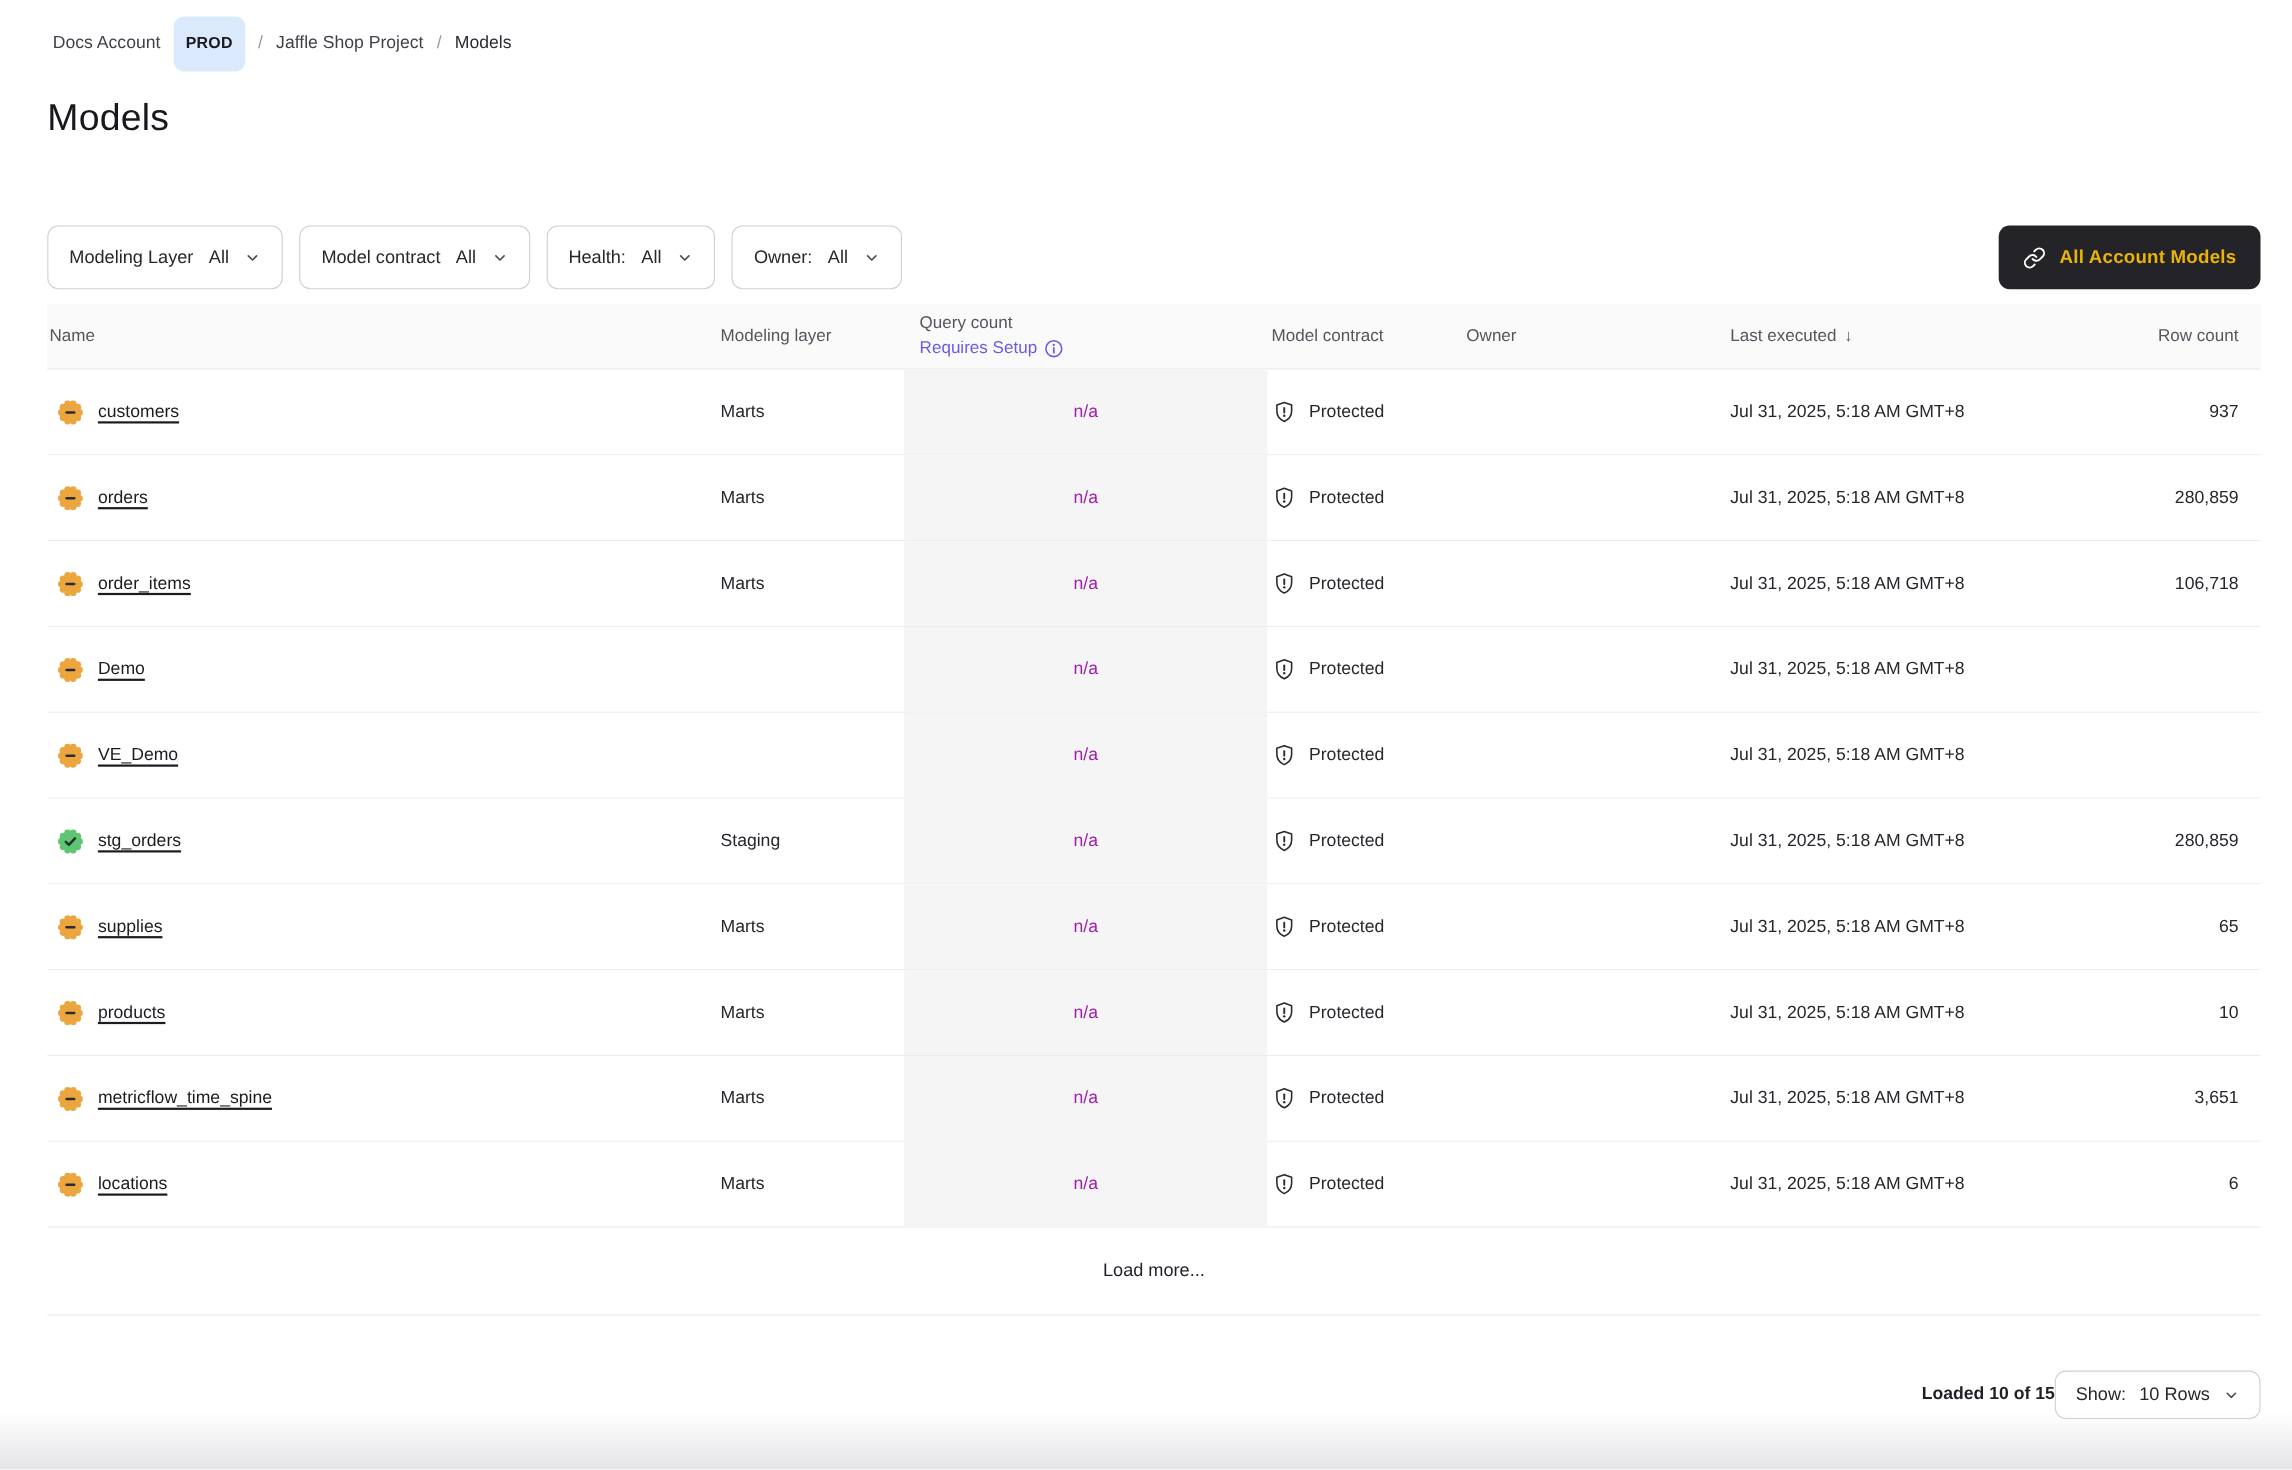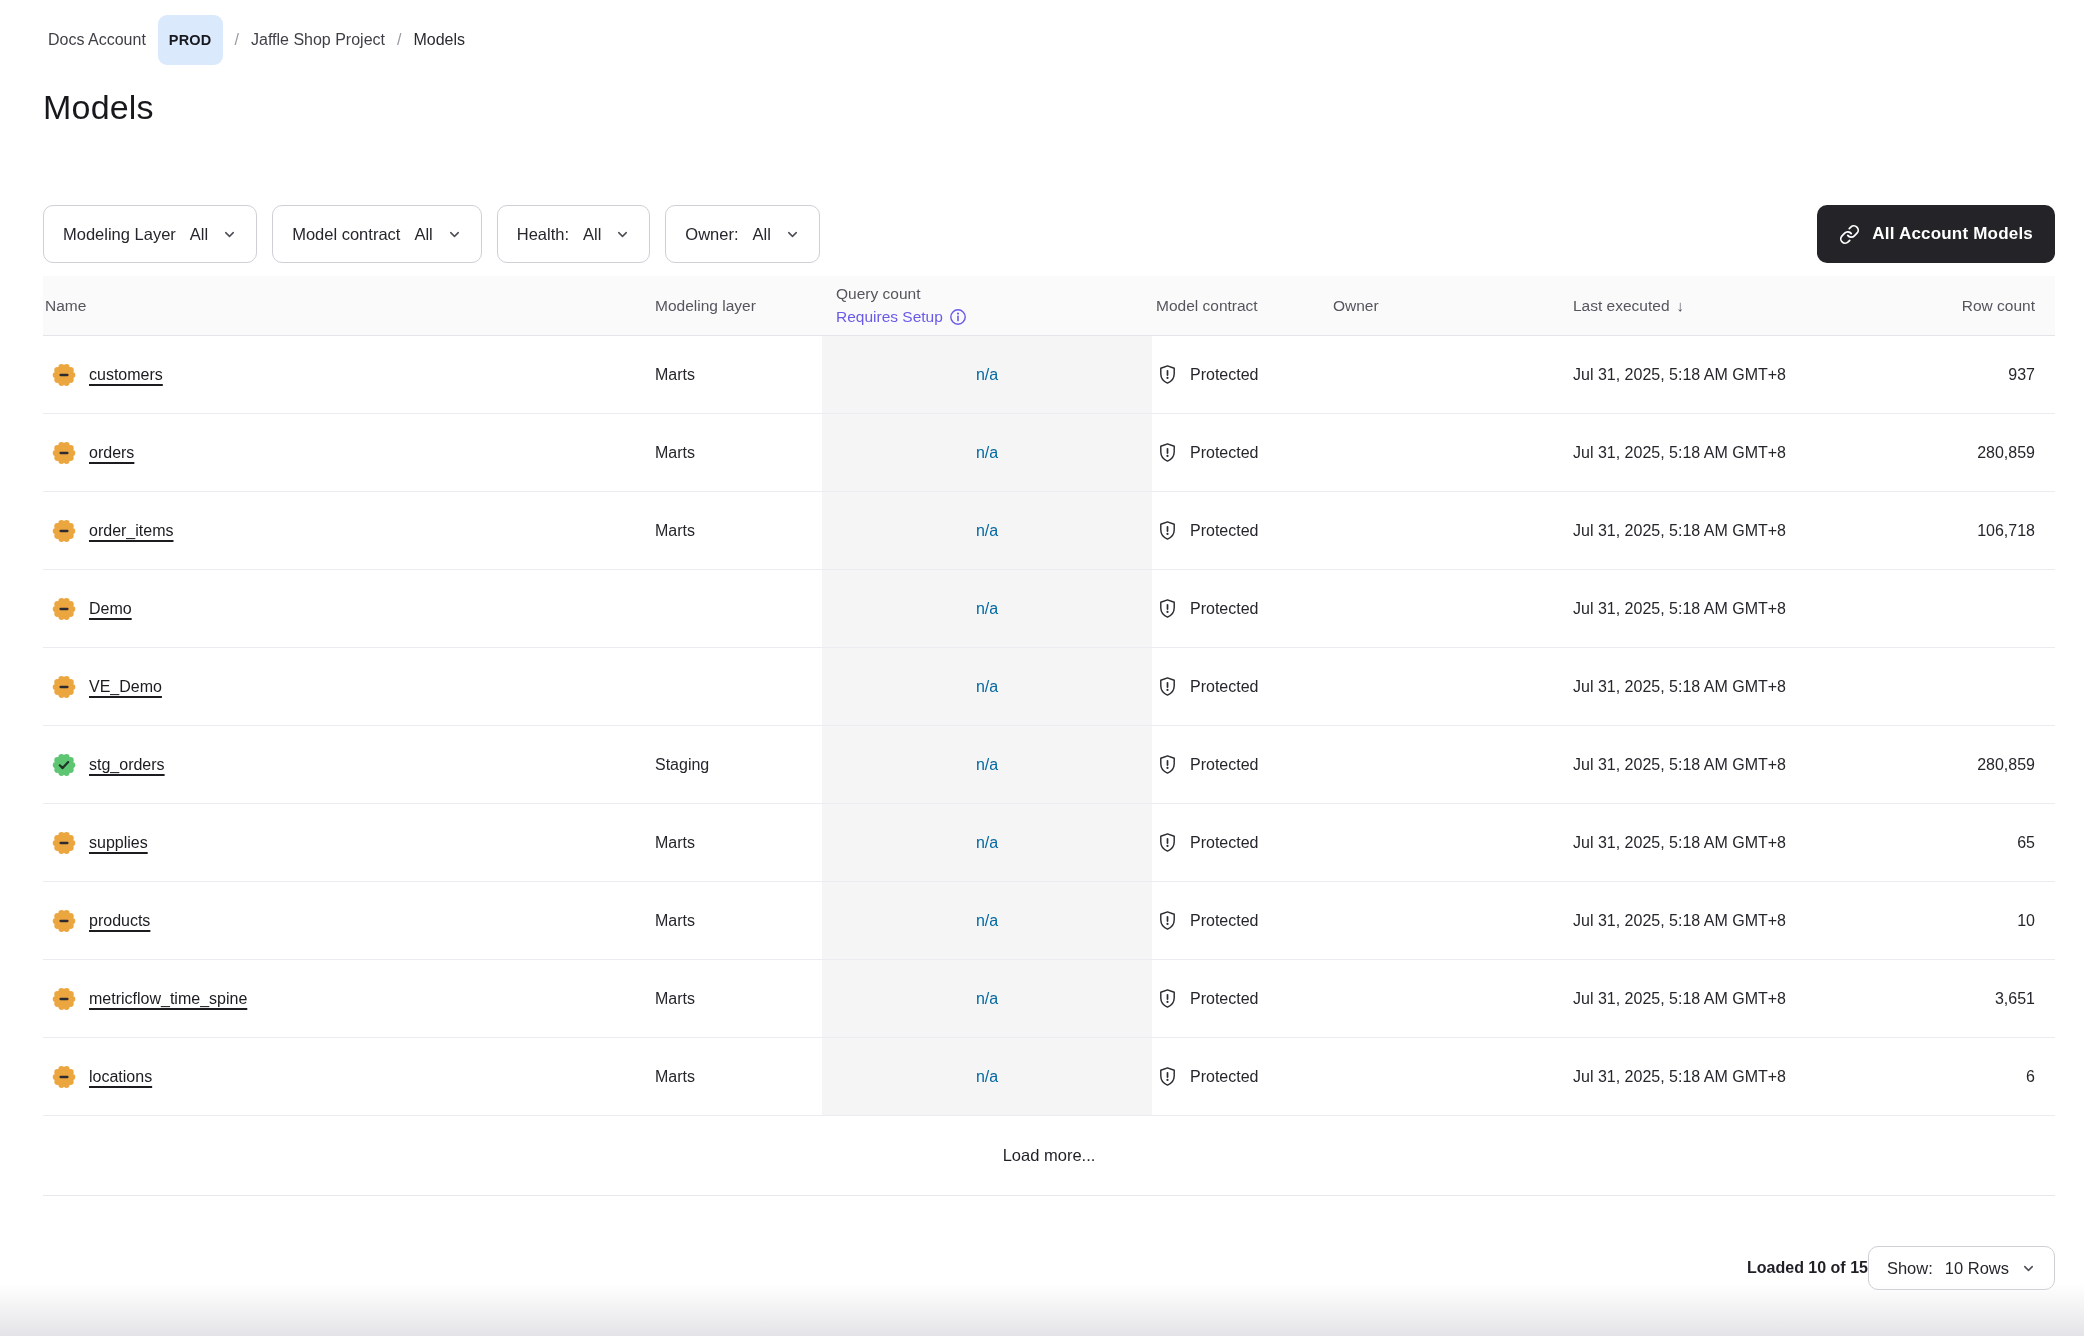--- a/index.html
+++ b/index.html
@@ -32,21 +32,21 @@
     height: 58px; padding: 0 19px; background: #fff;
     border: 1px solid #cfcfd6; border-radius: 10px;
     font-family: "Liberation Sans", sans-serif;
     font-size: 16.5px; font-weight: 500; color: #26262d; cursor: pointer;
   }
   .filter-btn .filter-value { margin-left: 2px; }
   .chev { display: inline-flex; color: #4d4d55; margin-left: 2px; }
   .spacer { flex: 1; }
   .dark-btn {
     display: inline-flex; align-items: center; gap: 12px;
-    height: 58px; padding: 0 22px; background: #242428; color: #ffffff;
+    height: 58px; padding: 0 22px; background: #242428; color: #eab308;
     border: none; border-radius: 10px; font-family: "Liberation Sans", sans-serif;
     font-size: 17px; font-weight: 700; cursor: pointer; letter-spacing: .2px;
   }
 
   
   .table { margin-top: 13px; }
   .tr, .thead { display: flex; align-items: stretch; }
   .thead {
     background: #fafafa; height: 60px;
     border-bottom: 1px solid #e4e4e9;
@@ -62,21 +62,21 @@
   .col-contract { flex: 0 0 178px; padding-left: 4px; }
   .col-owner    { flex: 0 0 235px; padding-left: 3px; }
   .col-exec     { flex: 0 0 285px; padding-left: 8px; }
   .col-count    { flex: 1 1 auto; justify-content: flex-end; padding-right: 20px; }
 
   .th.col-name { padding-left: 2px; }
   .th-query-stack { display: flex; flex-direction: column; justify-content: center; gap: 3px; padding-left: 14px; line-height: 20px; }
   .th-query-link { color: #6a5ae8; font-size: 15.5px; display: inline-flex; align-items: center; gap: 6px; cursor: pointer; }
   .sort-arrow { margin-left: 7px; color: #55555e; font-size: 15px; }
 
-  .td.col-query { justify-content: center; background: #f5f5f6; color: #0369a1; }
+  .td.col-query { justify-content: center; background: #f5f5f6; color: #a21caf; }
   .td.col-count { font-variant-numeric: tabular-nums; }
 
   .name-wrap { display: flex; align-items: center; gap: 13px; }
   .model-link {
     color: #1b1b20; font-weight: 500; text-decoration: underline;
     text-underline-offset: 4px; text-decoration-thickness: 1.5px; cursor: pointer;
   }
   .seal { display: inline-flex; width: 24px; height: 24px; }
   .seal svg { width: 24px; height: 24px; }
   .seal .petals { fill: #eca63f; }

